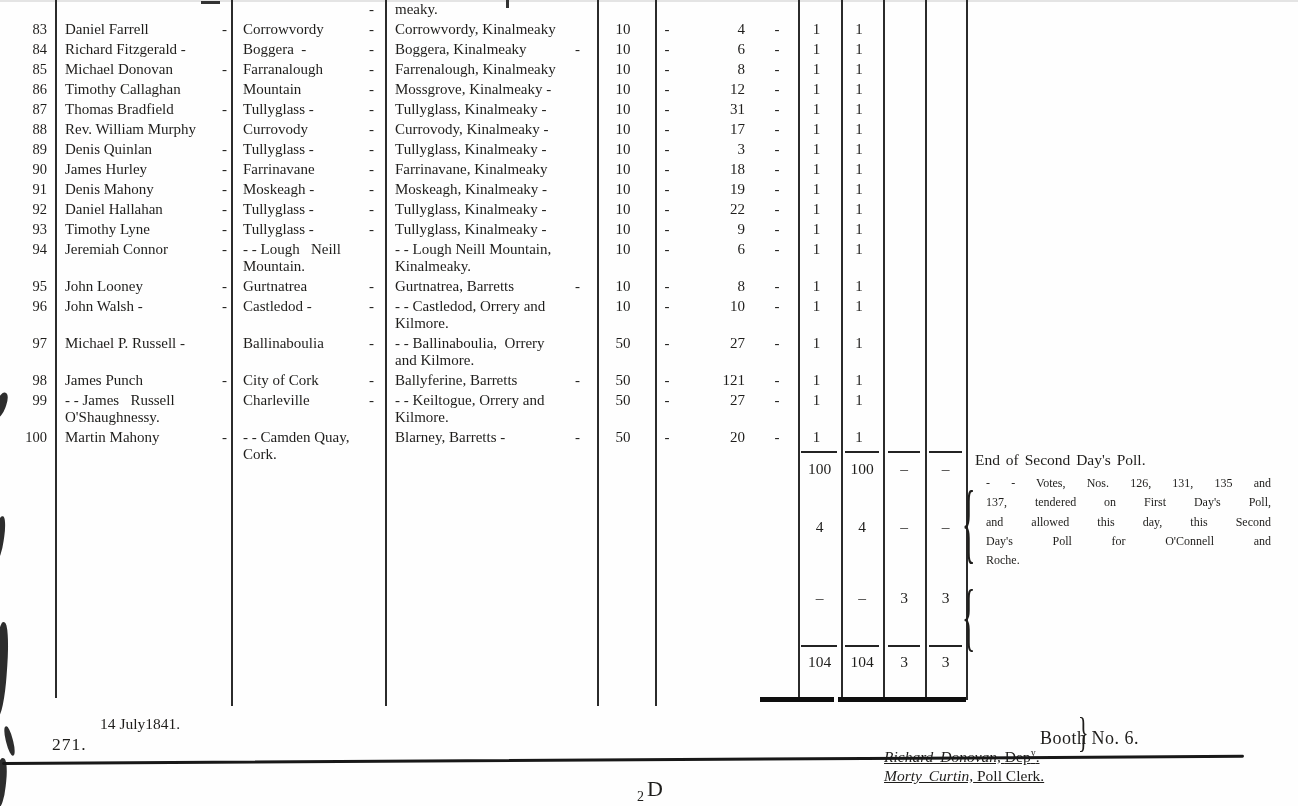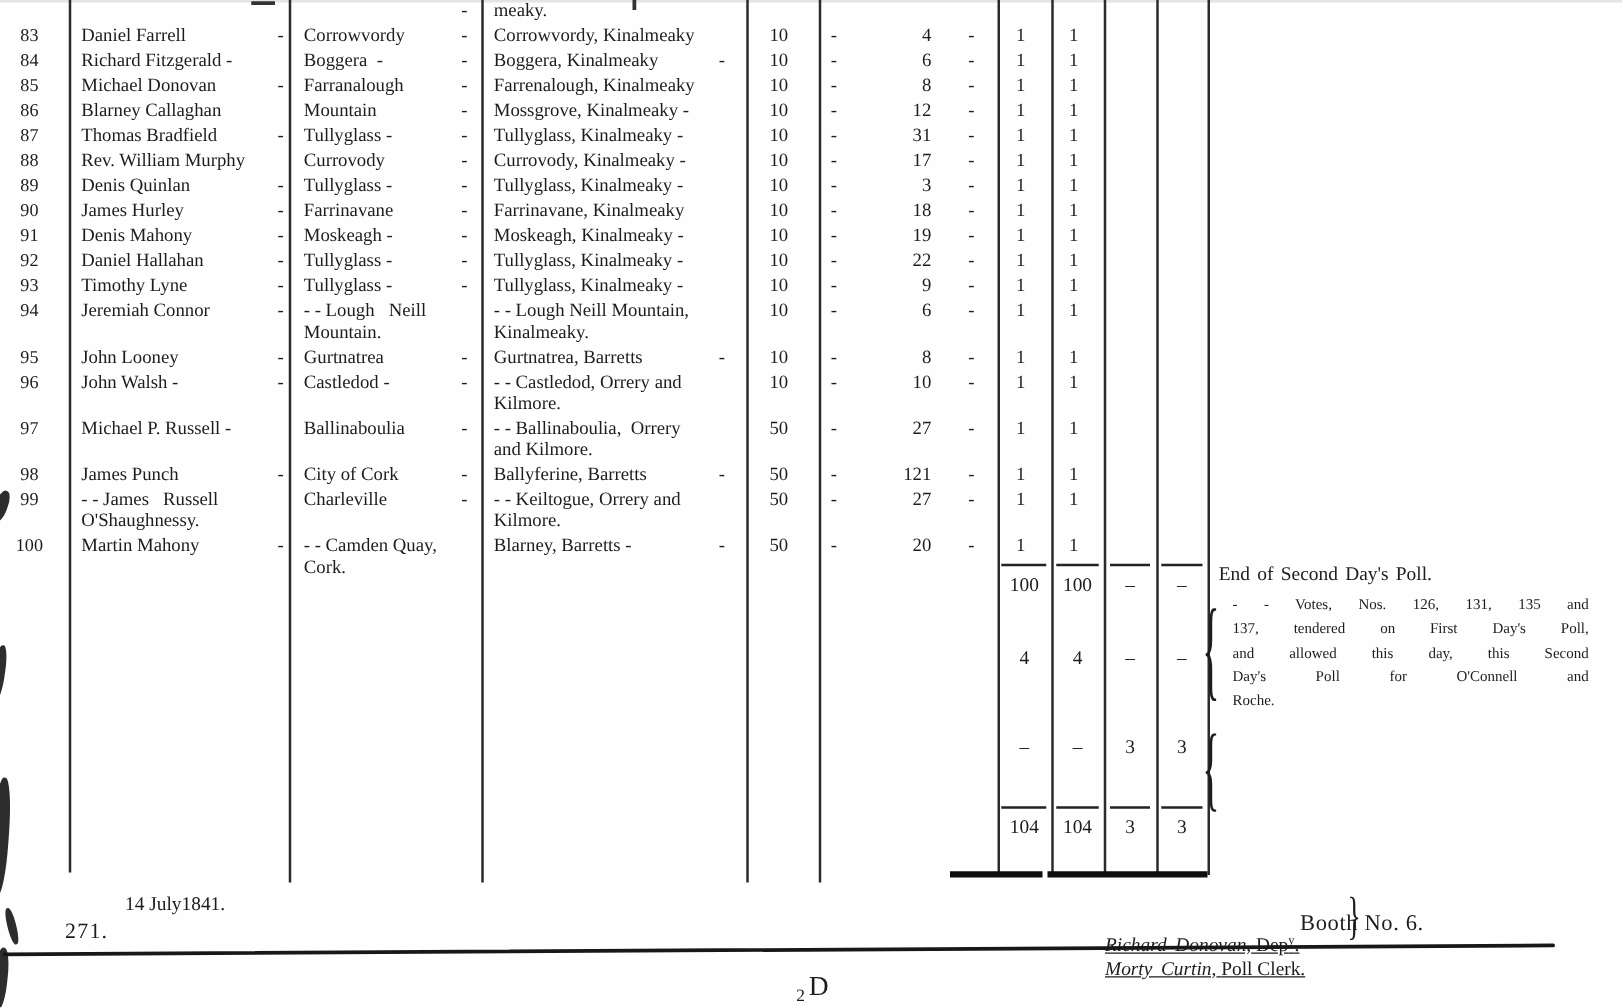--- a/index.html
+++ b/index.html
@@ -6,21 +6,21 @@
   .paper{
     position:relative;width:1298px;height:806px;overflow:hidden;
     background:#fefefe;color:#1e1d1b;
     font-family:"Liberation Serif","DejaVu Serif",serif;
   }
   .topedge{position:absolute;top:0;left:0;right:0;height:2px;background:#e4e4e4;}
   
   .tbody{position:absolute;left:0;top:1px;width:966px;}
   .trow-body{display:flex;align-items:flex-start;margin-bottom:3px;}
   .c{flex:none;line-height:17px;font-size:15px;box-sizing:border-box;}
-  .c.num{width:56px;text-align:center;padding-right:9px;font-size:14.5px;}
+  .c.num{width:56px;text-align:right;padding-right:9px;font-size:14.5px;}
   .c.name{width:176px;padding-left:9px;}
   .c.res{width:154px;padding-left:11px;}
   .c.town{width:208px;padding-left:9px;}
   .c.val{width:58px;text-align:center;}
   .c.mid{width:143px;display:flex;}
   .c.v1,.c.v2,.c.v3{width:43px;text-align:center;}
   .c.v2{width:42px;}.c.v3{width:42px;}
   .c.v4{width:41px;text-align:center;}
   .l1{display:flex;justify-content:space-between;}
   .l1 .txt{white-space:pre;}
@@ -198,21 +198,21 @@
         </div>
         <div class="c v1">1</div>
         <div class="c v2">1</div>
         <div class="c v3"></div>
         <div class="c v4"></div>
       </div>
       <div class="trow-body">
         <div class="c num">86</div>
         <div class="c name">
           <div class="l1">
-            <span class="txt">Blarney Callaghan</span>
+            <span class="txt">Timothy Callaghan</span>
             <span class="dash"></span>
           </div>
         </div>
         <div class="c res">
           <div class="l1">
             <span class="txt">Mountain</span>
             <span class="dash">-</span>
           </div>
         </div>
         <div class="c town">

